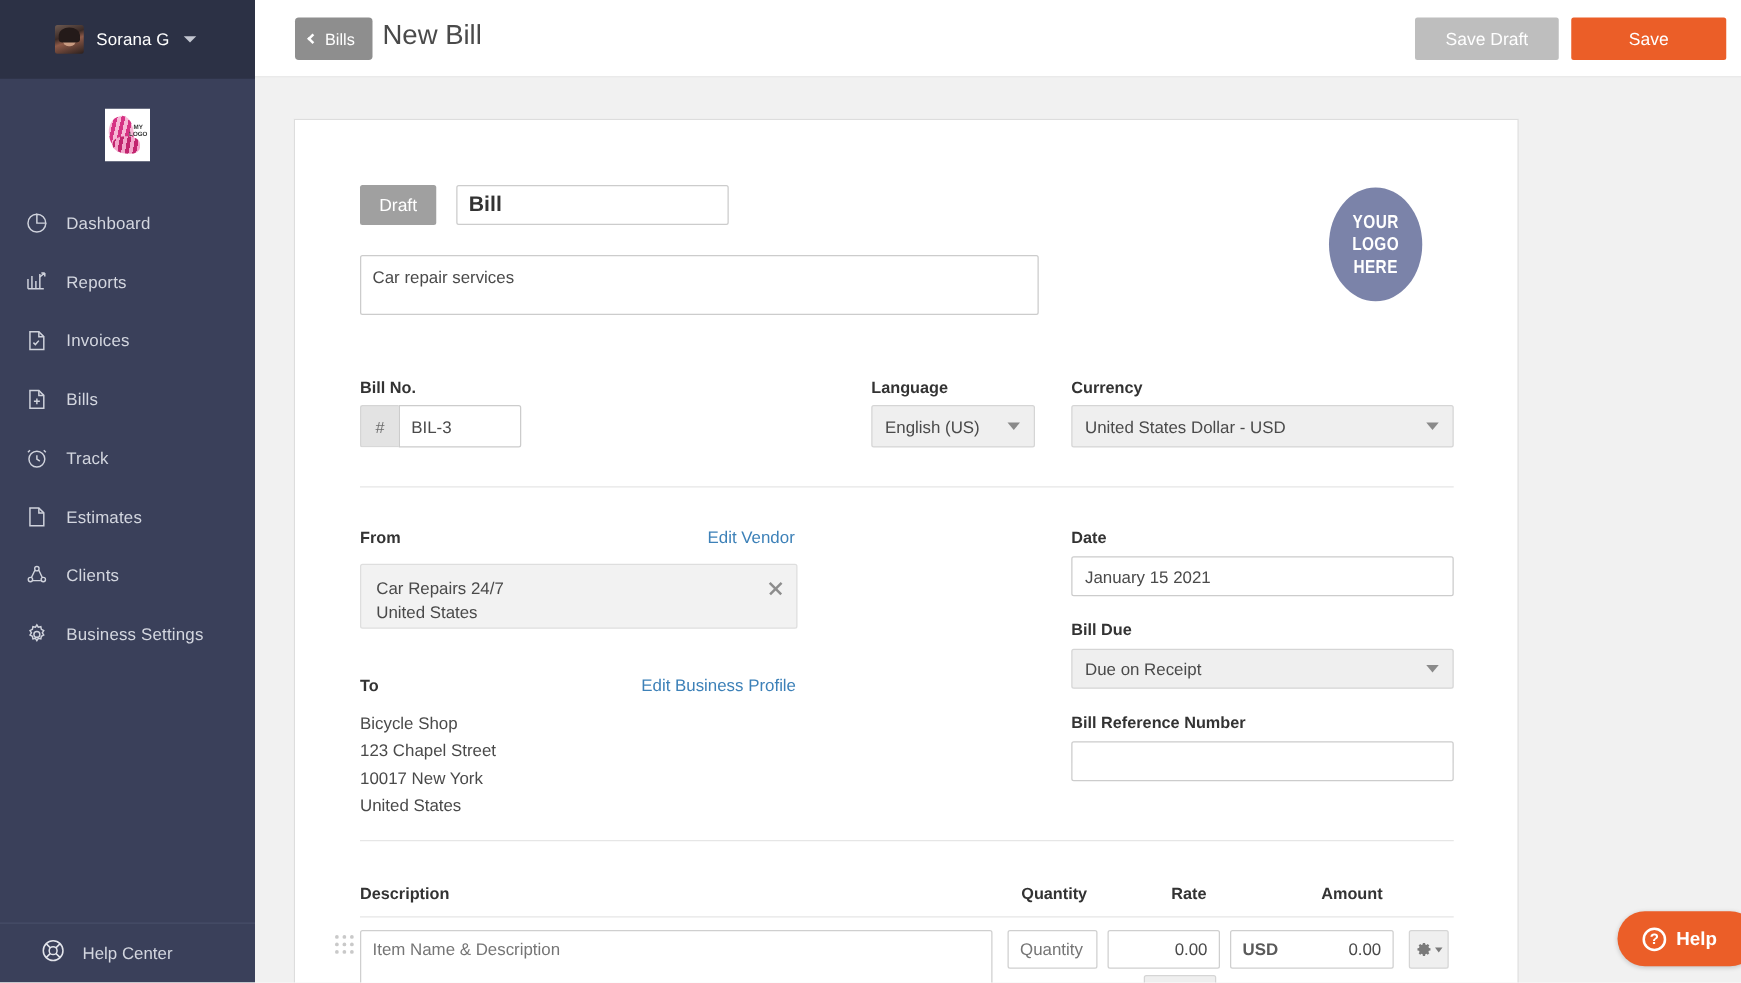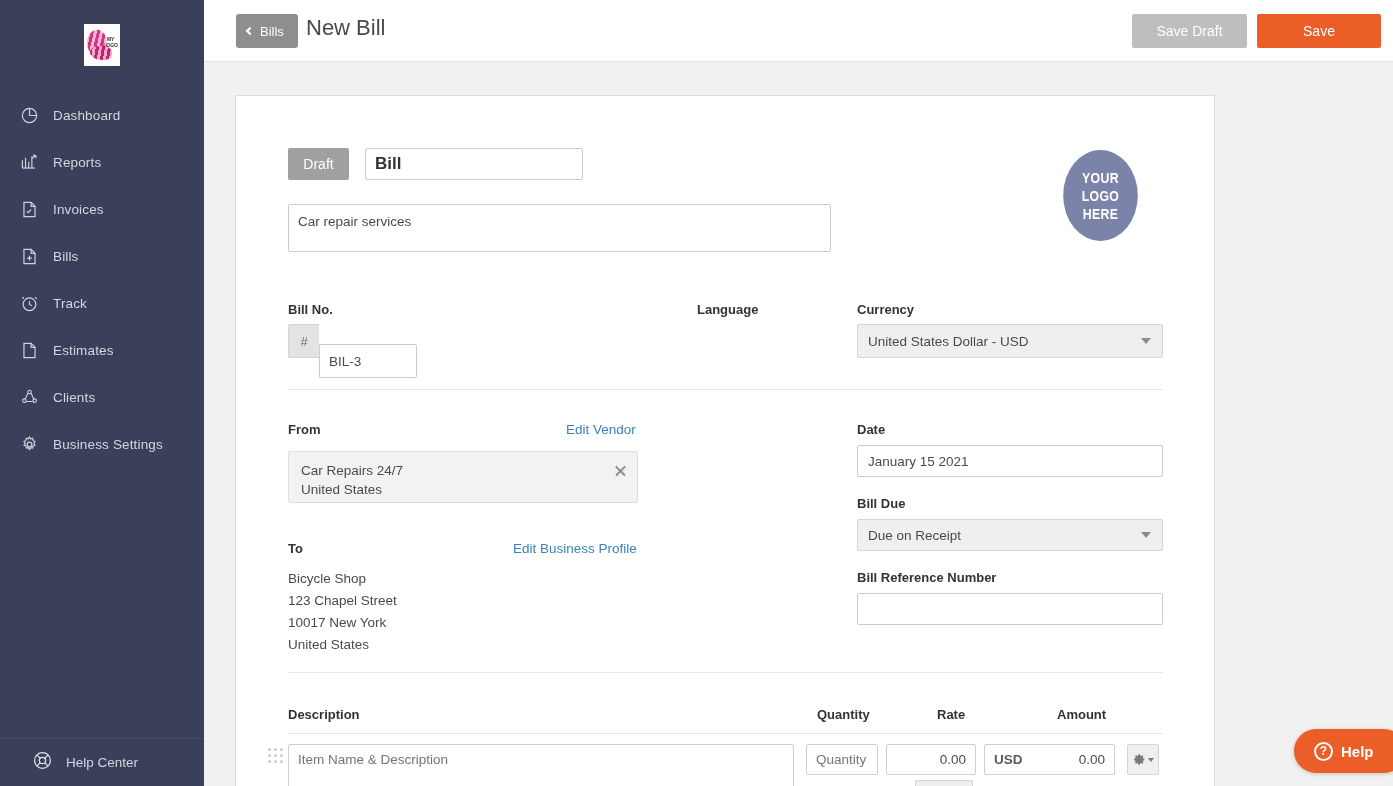--- a/index.html
+++ b/index.html
@@ -189,21 +189,21 @@
   .hash-group { position: absolute; left: 288px; top: 324px; display: flex; }
   .hash-prefix {
     width: 31px; height: 34px; background: #e3e3e3;
     border: 1px solid #d5d5d5; border-right: none; border-radius: 2px 0 0 2px;
     display: flex; align-items: center; justify-content: center;
     font-size: 13px; color: #6d6d6d;
   }
   .hash-input {
     width: 98px; height: 34px; border: 1px solid #cccccc; border-radius: 0 2px 2px 0;
     font-size: 13.5px; color: #4a4a4a; padding: 0 9px;
-    font-family: "Liberation Sans", sans-serif; background: #fff; margin-top: 20px;
+    font-family: "Liberation Sans", sans-serif; background: #fff;
   }
 
   .divider {
     position: absolute; left: 288px; width: 875px; height: 1px; background: #e6e6e6;
   }
 
   .link { position: absolute; font-size: 13.5px; color: #3d81b8; cursor: pointer; }
 
   .vendor-box {
     position: absolute; left: 288px; top: 451px;
@@ -303,20 +303,25 @@
     font-size: 12px; font-weight: bold; line-height: 1;
   }
 </style>
 </head>
 <body>
 
 <div id="root">
 
   <div class="sidebar">
 
+    <div class="user-bar">
+      <div class="avatar"></div>
+      <span class="user-name">Sorana G</span>
+      <span class="caret-down"></span>
+    </div>
 
     <div class="brand-logo">
       <div class="blob"></div>
       <div class="blob2"></div>
       <div class="lt">MY<br>LOGO</div>
     </div>
 
     <div class="nav">
 
       <div class="nav-item">
@@ -441,20 +446,24 @@
     <span>HERE</span>
   </div>
 
   <div class="fld-label" style="left:288px;top:302px;">Bill No.</div>
   <div class="hash-group">
     <div class="hash-prefix">#</div>
     <input class="hash-input" value="BIL-3" style="">
   </div>
 
   <div class="fld-label" style="left:697px;top:302px;">Language</div>
+  <div class="sel-box" style="left:697px;top:324px;width:131px;height:34px;">
+    <span>English (US)</span>
+    <span class="sel-caret"></span>
+  </div>
 
   <div class="fld-label" style="left:857px;top:302px;">Currency</div>
   <div class="sel-box" style="left:857px;top:324px;width:306px;height:34px;">
     <span>United States Dollar - USD</span>
     <span class="sel-caret"></span>
   </div>
 
   <div class="divider" style="top:389px;"></div>
 
   <div class="fld-label" style="left:288px;top:422px;">From</div>

